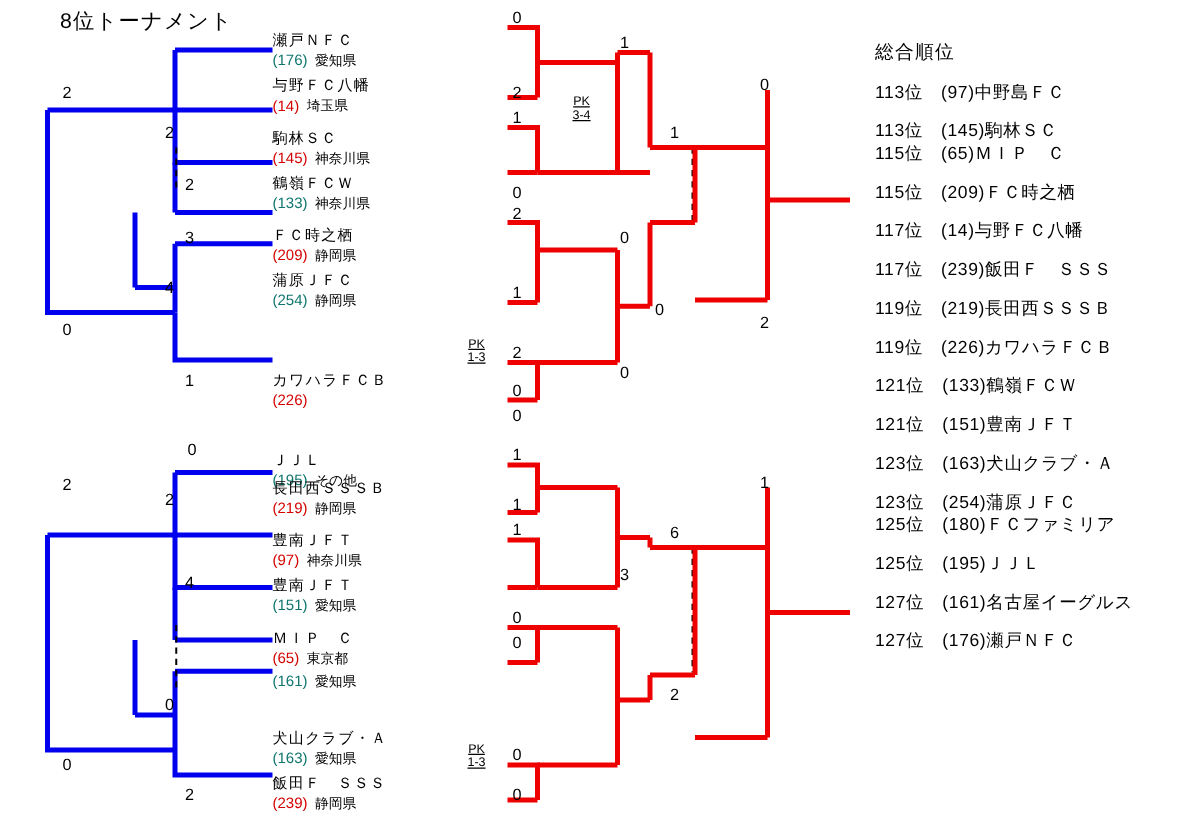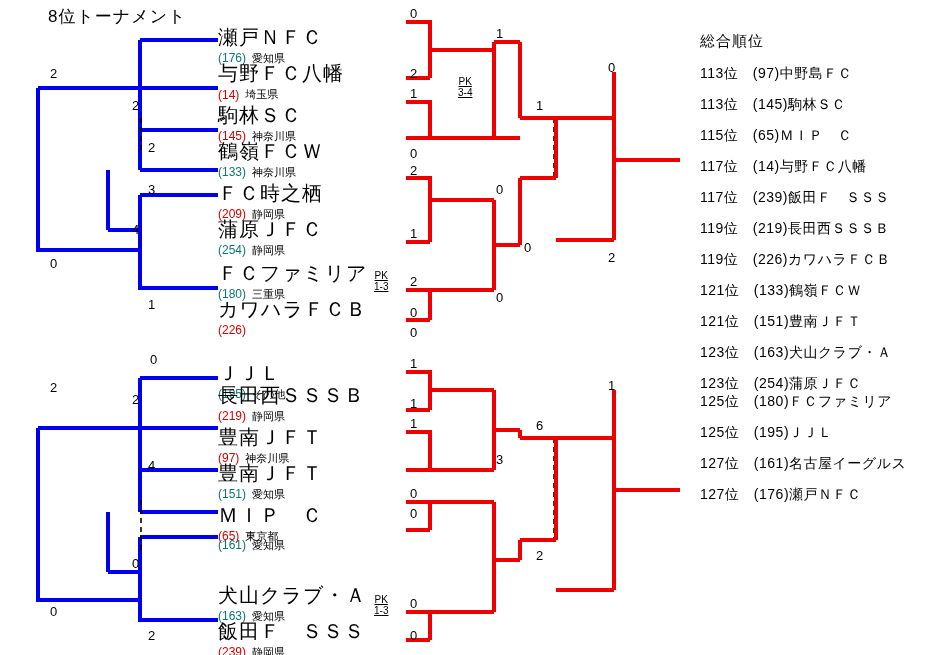--- a/index.html
+++ b/index.html
@@ -6,21 +6,21 @@
   body{
     width:950px;height:655px;
     background:#ffffff;
     font-family:"Liberation Sans","DejaVu Sans",sans-serif;
     position:relative;
     overflow:hidden;
   }
   #board{position:absolute;left:0;top:0;width:950px;height:542px;}
   .abs{position:absolute;}
   .title{font-size:17px;color:#000;font-weight:normal;letter-spacing:1px;}
-  .team{font-size:20px;color:#000;white-space:nowrap;letter-spacing:1px;}
+  .team{font-size:12px;color:#000;white-space:nowrap;letter-spacing:1px;}
   .num{font-size:12px;white-space:nowrap;}
   .num.red{color:#d40000;}
   .num.blue{color:#0f766e;}
   .pref{font-size:11px;color:#000;white-space:nowrap;margin-left:6px;}
   .score{font-size:13px;color:#000;}
   .pk{font-size:10px;color:#000;line-height:11px;text-align:center;white-space:nowrap;text-decoration:underline;}
   .rank-title{font-size:15px;color:#000;letter-spacing:1px;}
   .rank-item{font-size:14px;color:#000;white-space:nowrap;letter-spacing:0.5px;}
   svg{position:absolute;left:0;top:0;pointer-events:none;}
 </style>
@@ -165,27 +165,20 @@
         <span class="pref">静岡県</span>
       </div>
     </div>
     <div class="abs" style="left:218px;top:216px;">
       <div class="team">蒲原ＪＦＣ</div>
       <div style="display:flex;align-items:baseline;">
         <span class="num blue">(254)</span>
         <span class="pref">静岡県</span>
       </div>
     </div>
-    <div class="abs" style="left:218px;top:260px;">
-      <div class="team">ＦＣファミリア</div>
-      <div style="display:flex;align-items:baseline;">
-        <span class="num blue">(180)</span>
-        <span class="pref">三重県</span>
-      </div>
-    </div>
     <div class="abs" style="left:218px;top:296px;">
       <div class="team">カワハラＦＣＢ</div>
       <div style="display:flex;align-items:baseline;">
         <span class="num red">(226)</span>
         <span class="pref"></span>
       </div>
     </div>
 
     <div class="abs" style="left:218px;top:360px;">
       <div class="team">ＪＪＬ</div>
@@ -299,22 +292,23 @@
     <div>1-3</div>
   </div>
   <div class="abs pk" style="left:374px;top:594px;">
     <div>PK</div>
     <div>1-3</div>
   </div>
 
   <div class="abs" style="left:700px;top:32px;">
     <div class="rank-title" style="margin-bottom:14px;">総合順位</div>
     <div class="rank-item" style="margin-bottom:13px;">113位　(97)中野島ＦＣ</div>
-    <div class="rank-item" style="margin-bottom:13px;">113位　(145)駒林ＳＣ</div>
+    <div class="rank-item" style="">113位　(145)駒林ＳＣ</div>
     <div class="rank-item" style="margin-bottom:13px;">115位　(65)ＭＩＰ　Ｃ</div>
+    <div class="rank-item" style="margin-bottom:13px;">115位　(209)ＦＣ時之栖</div>
     <div class="rank-item" style="margin-bottom:13px;">117位　(14)与野ＦＣ八幡</div>
     <div class="rank-item" style="margin-bottom:13px;">117位　(239)飯田Ｆ　ＳＳＳ</div>
     <div class="rank-item" style="margin-bottom:13px;">119位　(219)長田西ＳＳＳＢ</div>
     <div class="rank-item" style="margin-bottom:13px;">119位　(226)カワハラＦＣＢ</div>
     <div class="rank-item" style="margin-bottom:13px;">121位　(133)鶴嶺ＦＣＷ</div>
     <div class="rank-item" style="margin-bottom:13px;">121位　(151)豊南ＪＦＴ</div>
     <div class="rank-item" style="margin-bottom:13px;">123位　(163)犬山クラブ・Ａ</div>
     <div class="rank-item" style="">123位　(254)蒲原ＪＦＣ</div>
     <div class="rank-item" style="margin-bottom:13px;">125位　(180)ＦＣファミリア</div>
     <div class="rank-item" style="margin-bottom:13px;">125位　(195)ＪＪＬ</div>

